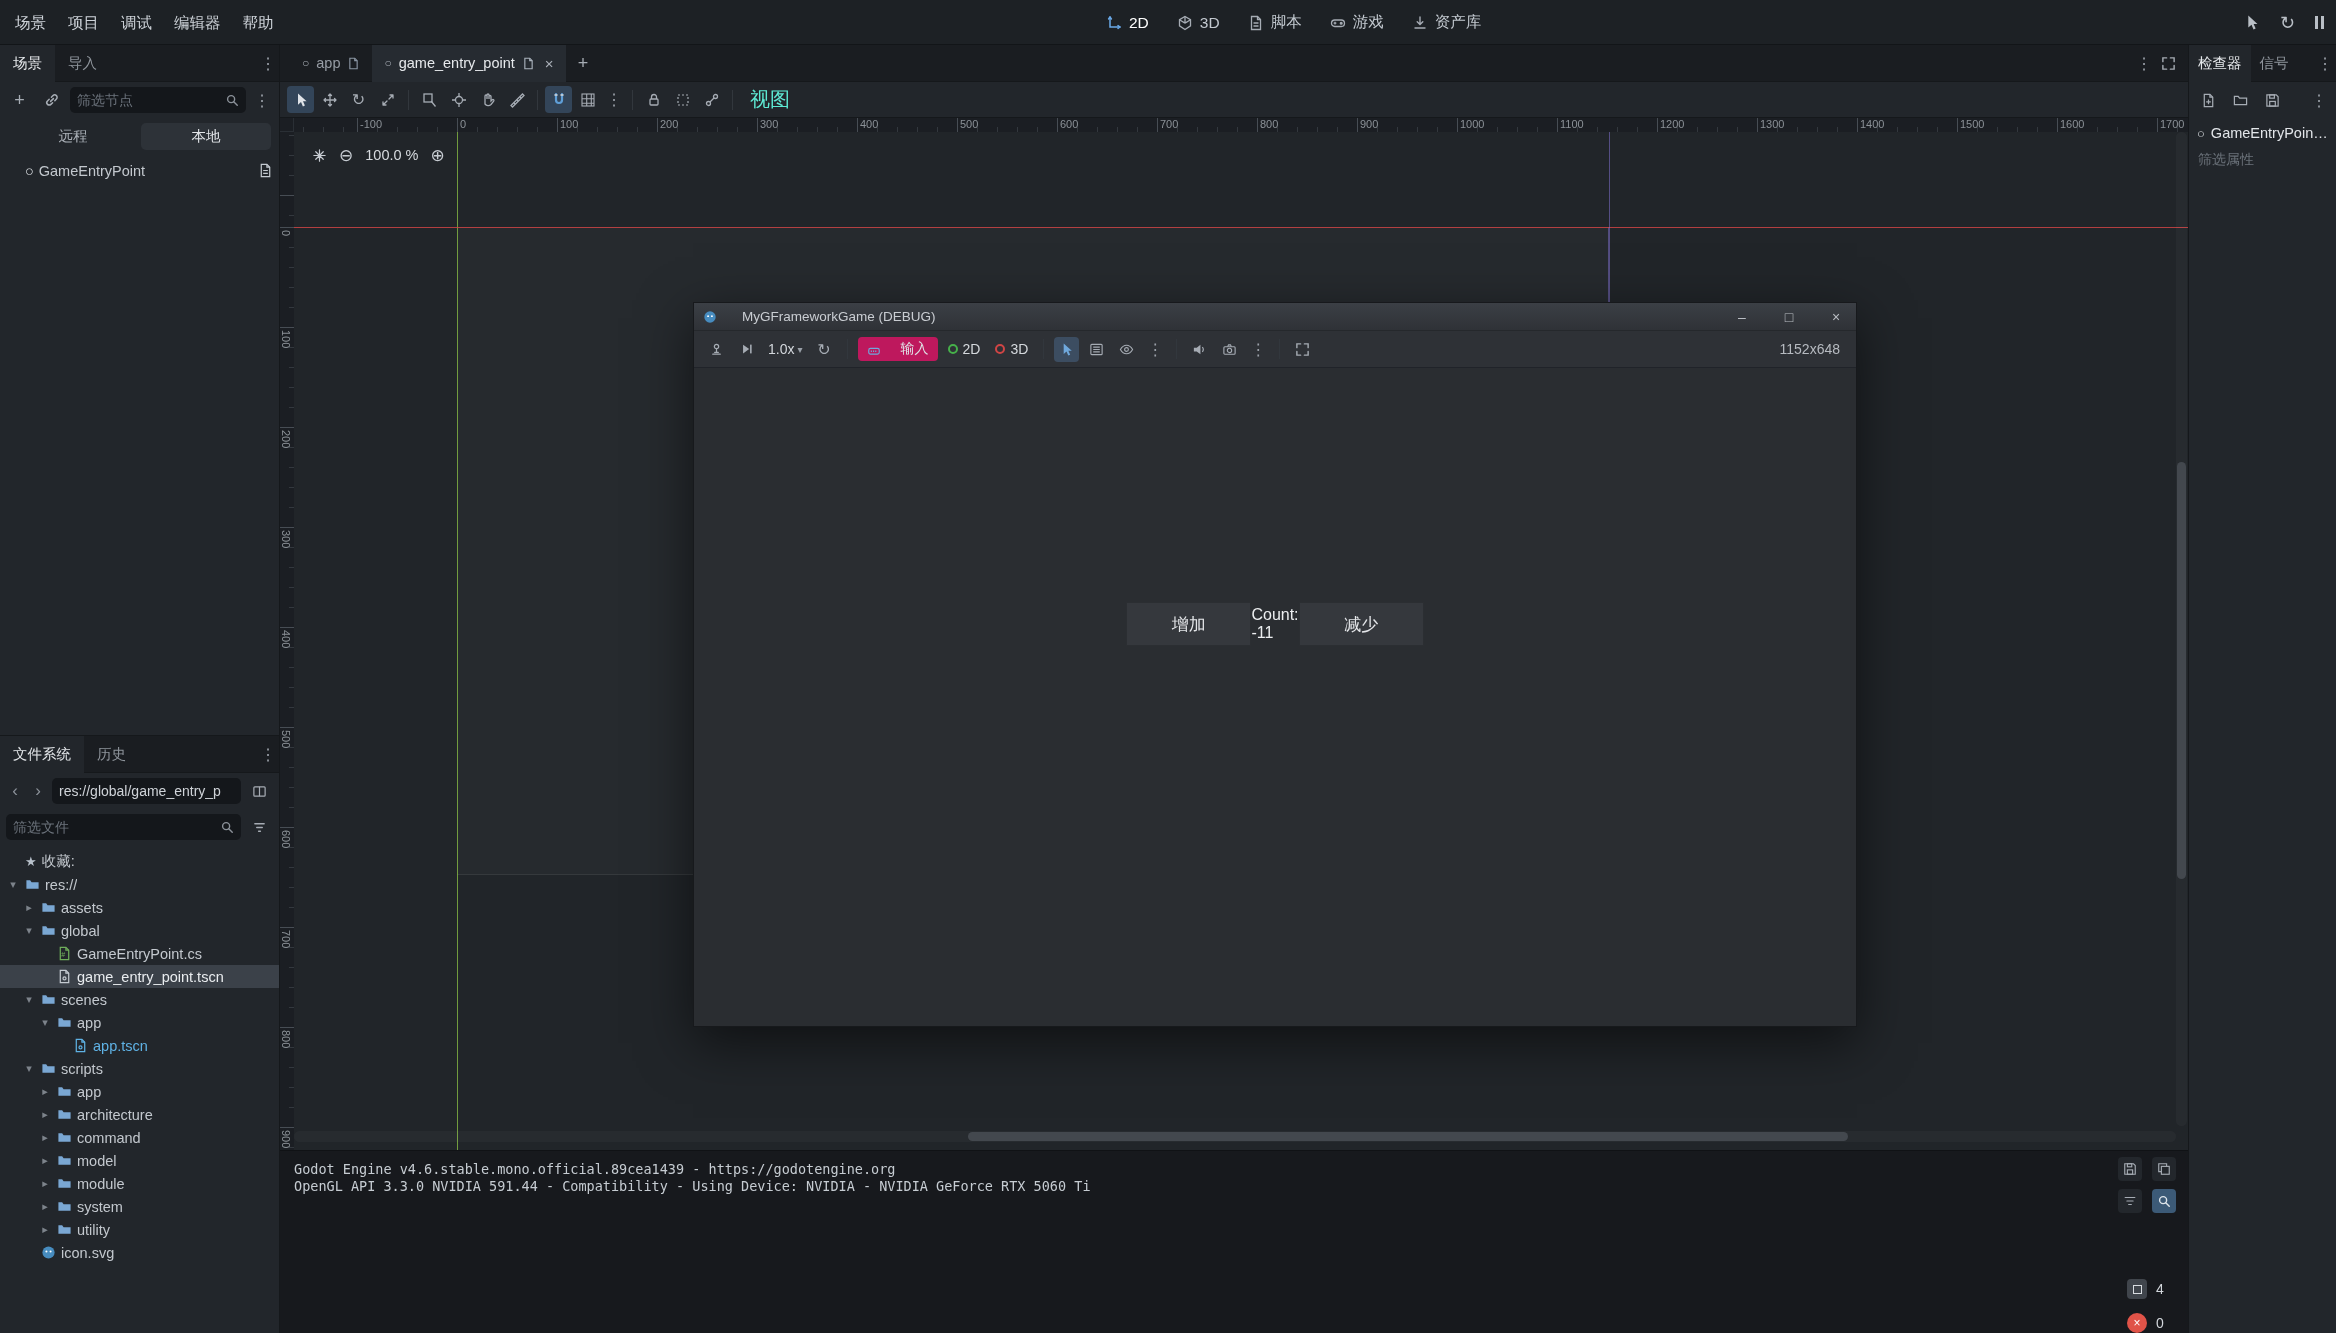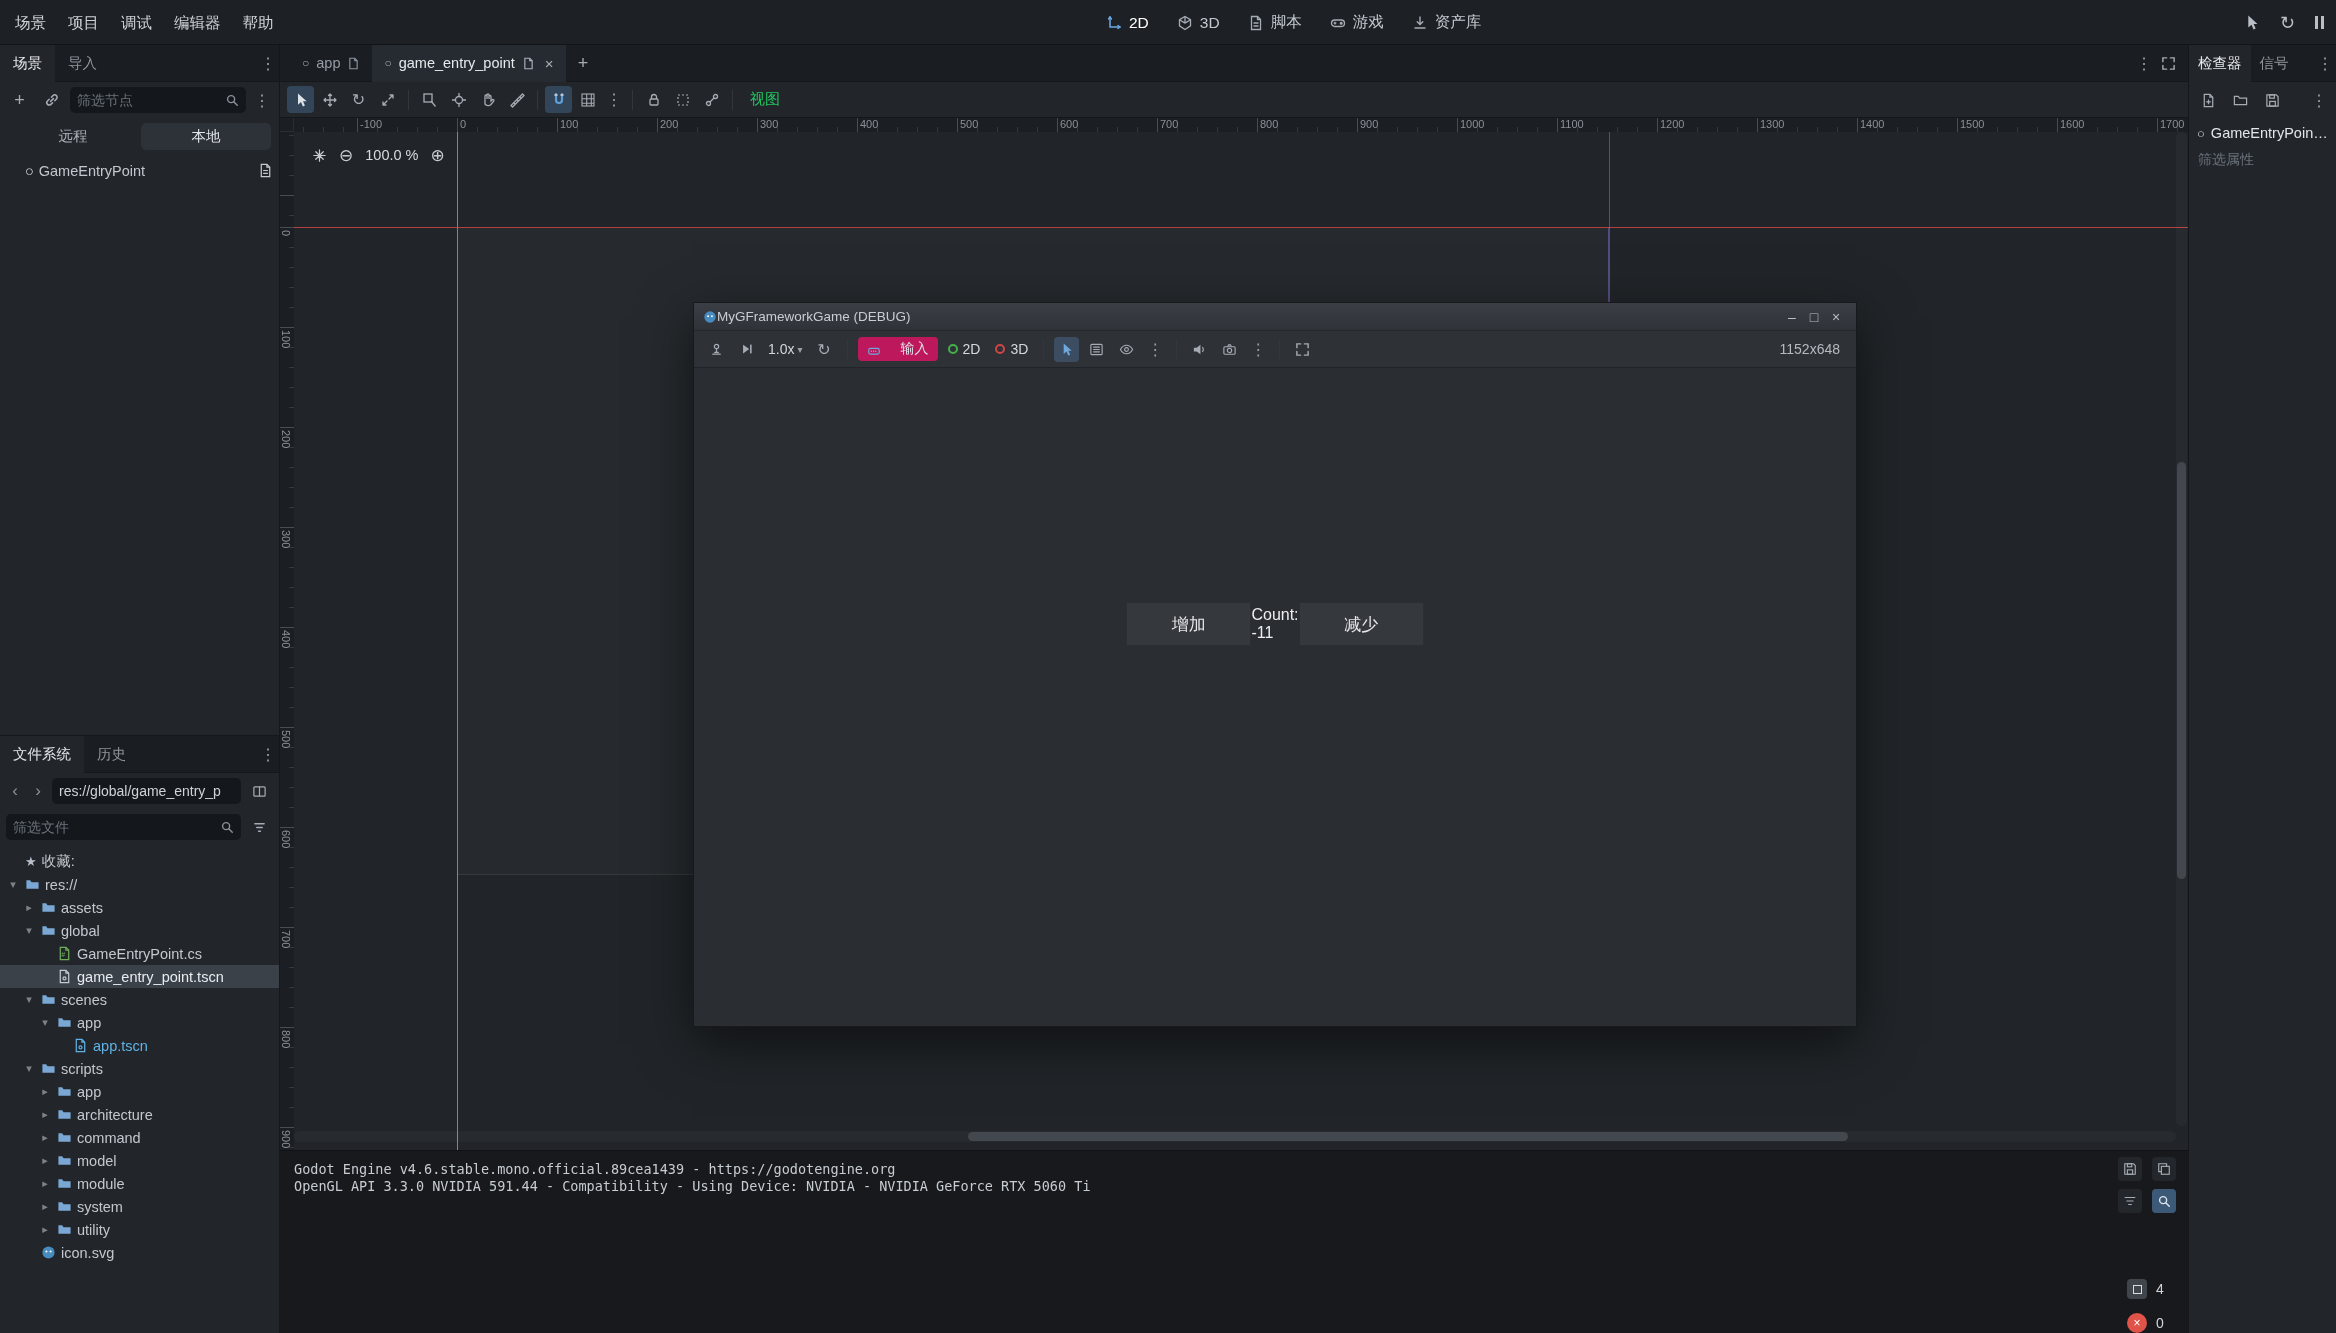--- a/index.html
+++ b/index.html
@@ -57,21 +57,21 @@
   .insp-node-row{display:flex;align-items:center;gap:6px;padding:7px 8px 4px 8px;color:#e2e5e9;font-size:14.5px;white-space:nowrap;overflow:hidden}
   .insp-filter{padding:6px 9px;color:#6b727a;font-size:14px}
 
   
   #center{position:absolute;left:280px;top:45px;width:1908px;height:1288px}
   #scene-tabbar{position:absolute;left:0;top:0;width:100%;height:37px;background:#1a1d21;display:flex;align-items:center;padding-left:10px;border-bottom:1px solid #15181b}
   .vtab{height:37px;display:flex;align-items:center;gap:7px;padding:0 12px;color:#979da5;font-size:14.5px}
   .vtab.active{background:#262b31;color:#e6e9ec}
   .vtab .close{color:#aab0b8;font-size:15px;margin-left:3px}
   #main-toolbar{position:absolute;left:0;top:37px;width:100%;height:36px;background:#22262b;border-bottom:1px solid #15181b;display:flex;align-items:center;gap:2px;padding:0 7px}
-  .menu-label{padding:0 10px;color:#22c55e;font-size:15px}
+  .menu-label{padding:0 10px;color:#5eead4;font-size:20px}
 
   
   #canvas{position:absolute;left:0;top:73px;width:1908px;height:1032px;background:#212529;overflow:hidden}
   #hruler{position:absolute;left:14px;top:0;right:0;height:14px;background-color:#1b1e23;display:flex;padding-left:63px;overflow:hidden;
     background-image:repeating-linear-gradient(90deg,#474d54 0 1px,transparent 1px 100px),repeating-linear-gradient(90deg,#33383e 0 1px,transparent 1px 20px);
     background-size:auto 14px,auto 5px;background-position:63px 0,63px bottom;background-repeat:repeat-x,repeat-x}
   .hr-item{flex:0 0 100px;font-size:11px;color:#8b9197;padding-left:3px;line-height:13px}
   #vruler{position:absolute;left:0;top:0;width:14px;bottom:0;background-color:#1b1e23;
     background-image:repeating-linear-gradient(180deg,#474d54 0 1px,transparent 1px 100px),repeating-linear-gradient(180deg,#33383e 0 1px,transparent 1px 20px);
     background-size:14px auto,5px auto;background-position:0 109px,100% 109px;background-repeat:repeat-y,repeat-y}
@@ -86,21 +86,21 @@
   #zoom-widget{position:absolute;left:32px;top:24px;height:26px;display:flex;align-items:center;gap:12px;z-index:5}
   #zoom-widget .zbtn{font-size:17px;color:#c6cbd1}
   #zoom-widget .zlabel{font-size:14.5px;color:#d6dade}
   .hscroll{position:absolute;left:14px;right:12px;bottom:8px;height:11px;background:rgba(255,255,255,.03);border-radius:6px;z-index:6}
   .hscroll .thumb{position:absolute;left:674px;width:880px;top:1px;bottom:1px;background:#43484e;border-radius:5px}
   .vscroll{position:absolute;top:14px;bottom:24px;right:1px;width:11px;background:rgba(255,255,255,.03);border-radius:6px;z-index:6}
   .vscroll .thumb{position:absolute;top:330px;height:417px;left:1px;right:1px;background:#43484e;border-radius:5px}
 
   
   #game-window{position:absolute;left:413px;top:184px;width:1164px;height:725px;background:#2b2e33;border:1px solid #17191c;box-shadow:0 16px 50px rgba(0,0,0,.55);z-index:10}
-  #gw-title{height:28px;background:linear-gradient(#3b3f45,#2f3237);display:flex;align-items:center;gap:0;padding:0 9px;border-bottom:1px solid #25282c}
+  #gw-title{height:28px;background:linear-gradient(#3b3f45,#2f3237);display:flex;align-items:center;gap:25px;padding:0 9px;border-bottom:1px solid #25282c}
   #gw-title .t{font-size:13.5px;color:#c9cdd2;flex:1}
   .gw-ctl{width:22px;text-align:center;color:#b9bdc3;font-size:14px}
   #gw-toolbar{height:37px;background:#2e3136;border-bottom:1px solid #202329;display:flex;align-items:center;gap:5px;padding:0 10px}
   #gw-toolbar .ibtn{width:25px;height:25px}
   .speed{display:flex;align-items:center;gap:3px;color:#d3d7dc;font-size:14px;padding:0 4px}
   .speed .caret{font-size:10px;color:#9aa0a8}
   .input-btn{display:flex;align-items:flex-end;gap:20px;padding:3px 9px;background:#be185d;border-radius:4px;color:#e0e4e8;font-size:14px}
   .mode{display:flex;align-items:center;gap:5px;color:#d5d9dd;font-size:14px;padding:0 5px}
   .ring{width:10px;height:10px;border-radius:50%;border:2px solid #46b04a;display:inline-block}
   .ring.red{border-color:#d04545}

